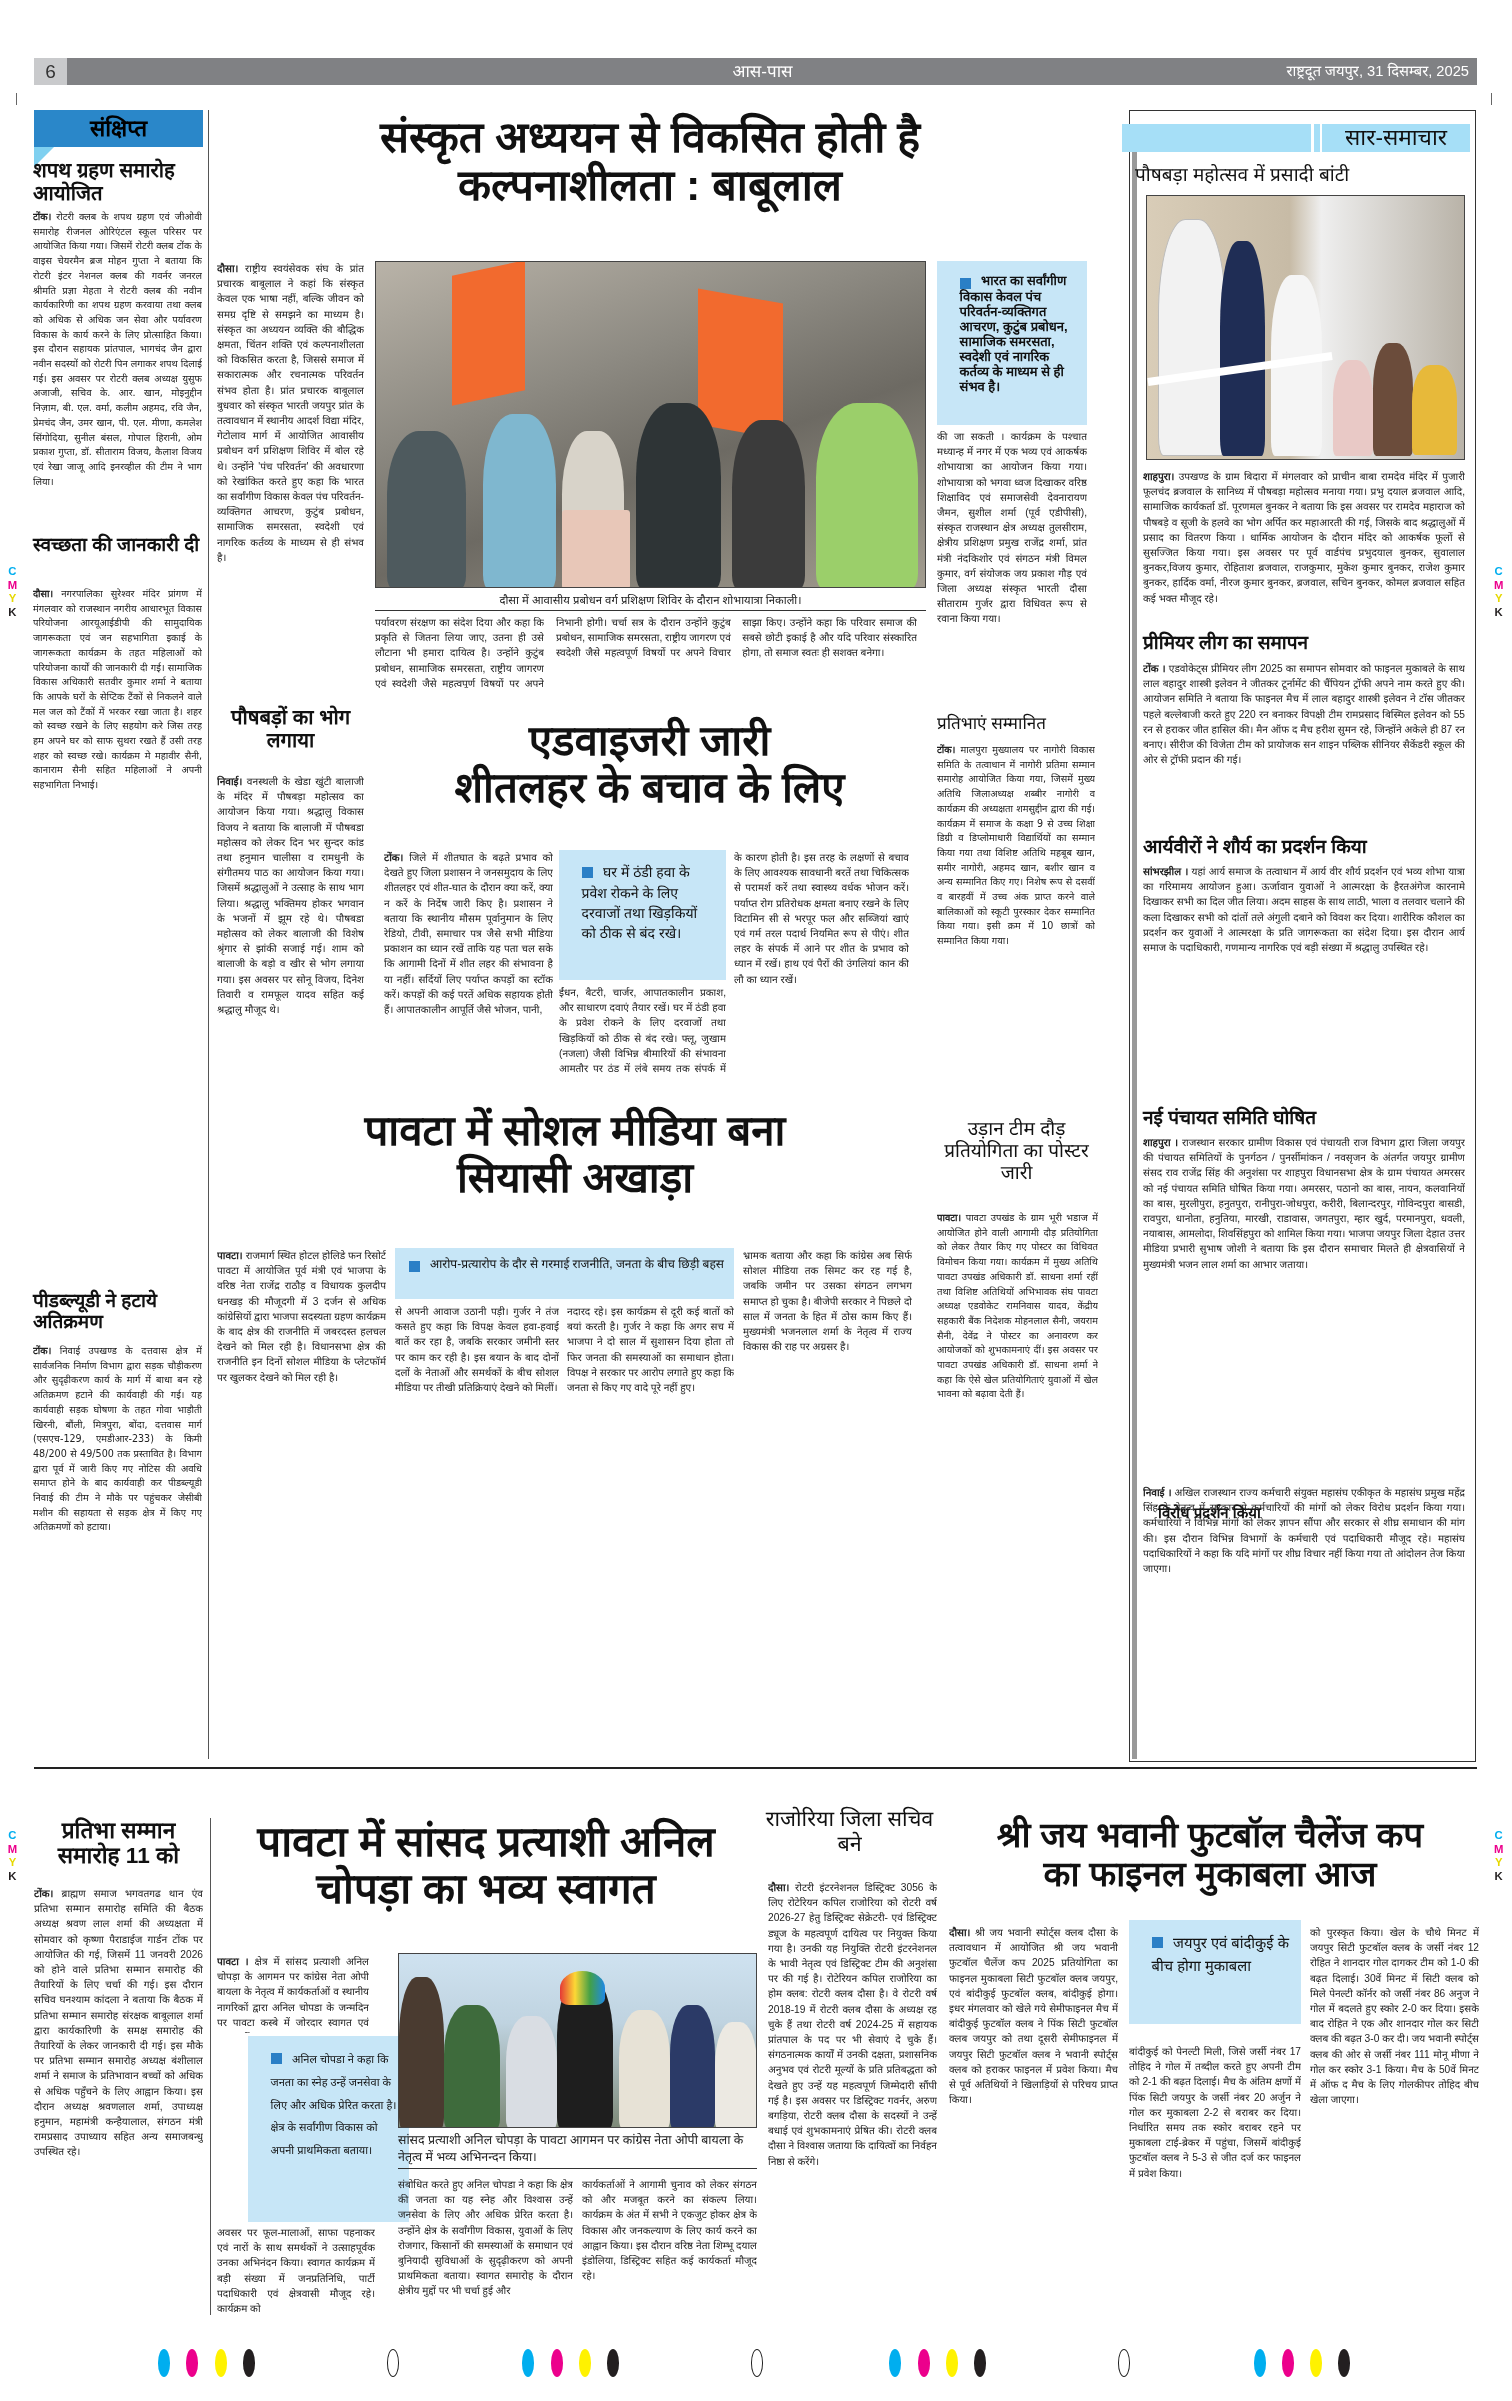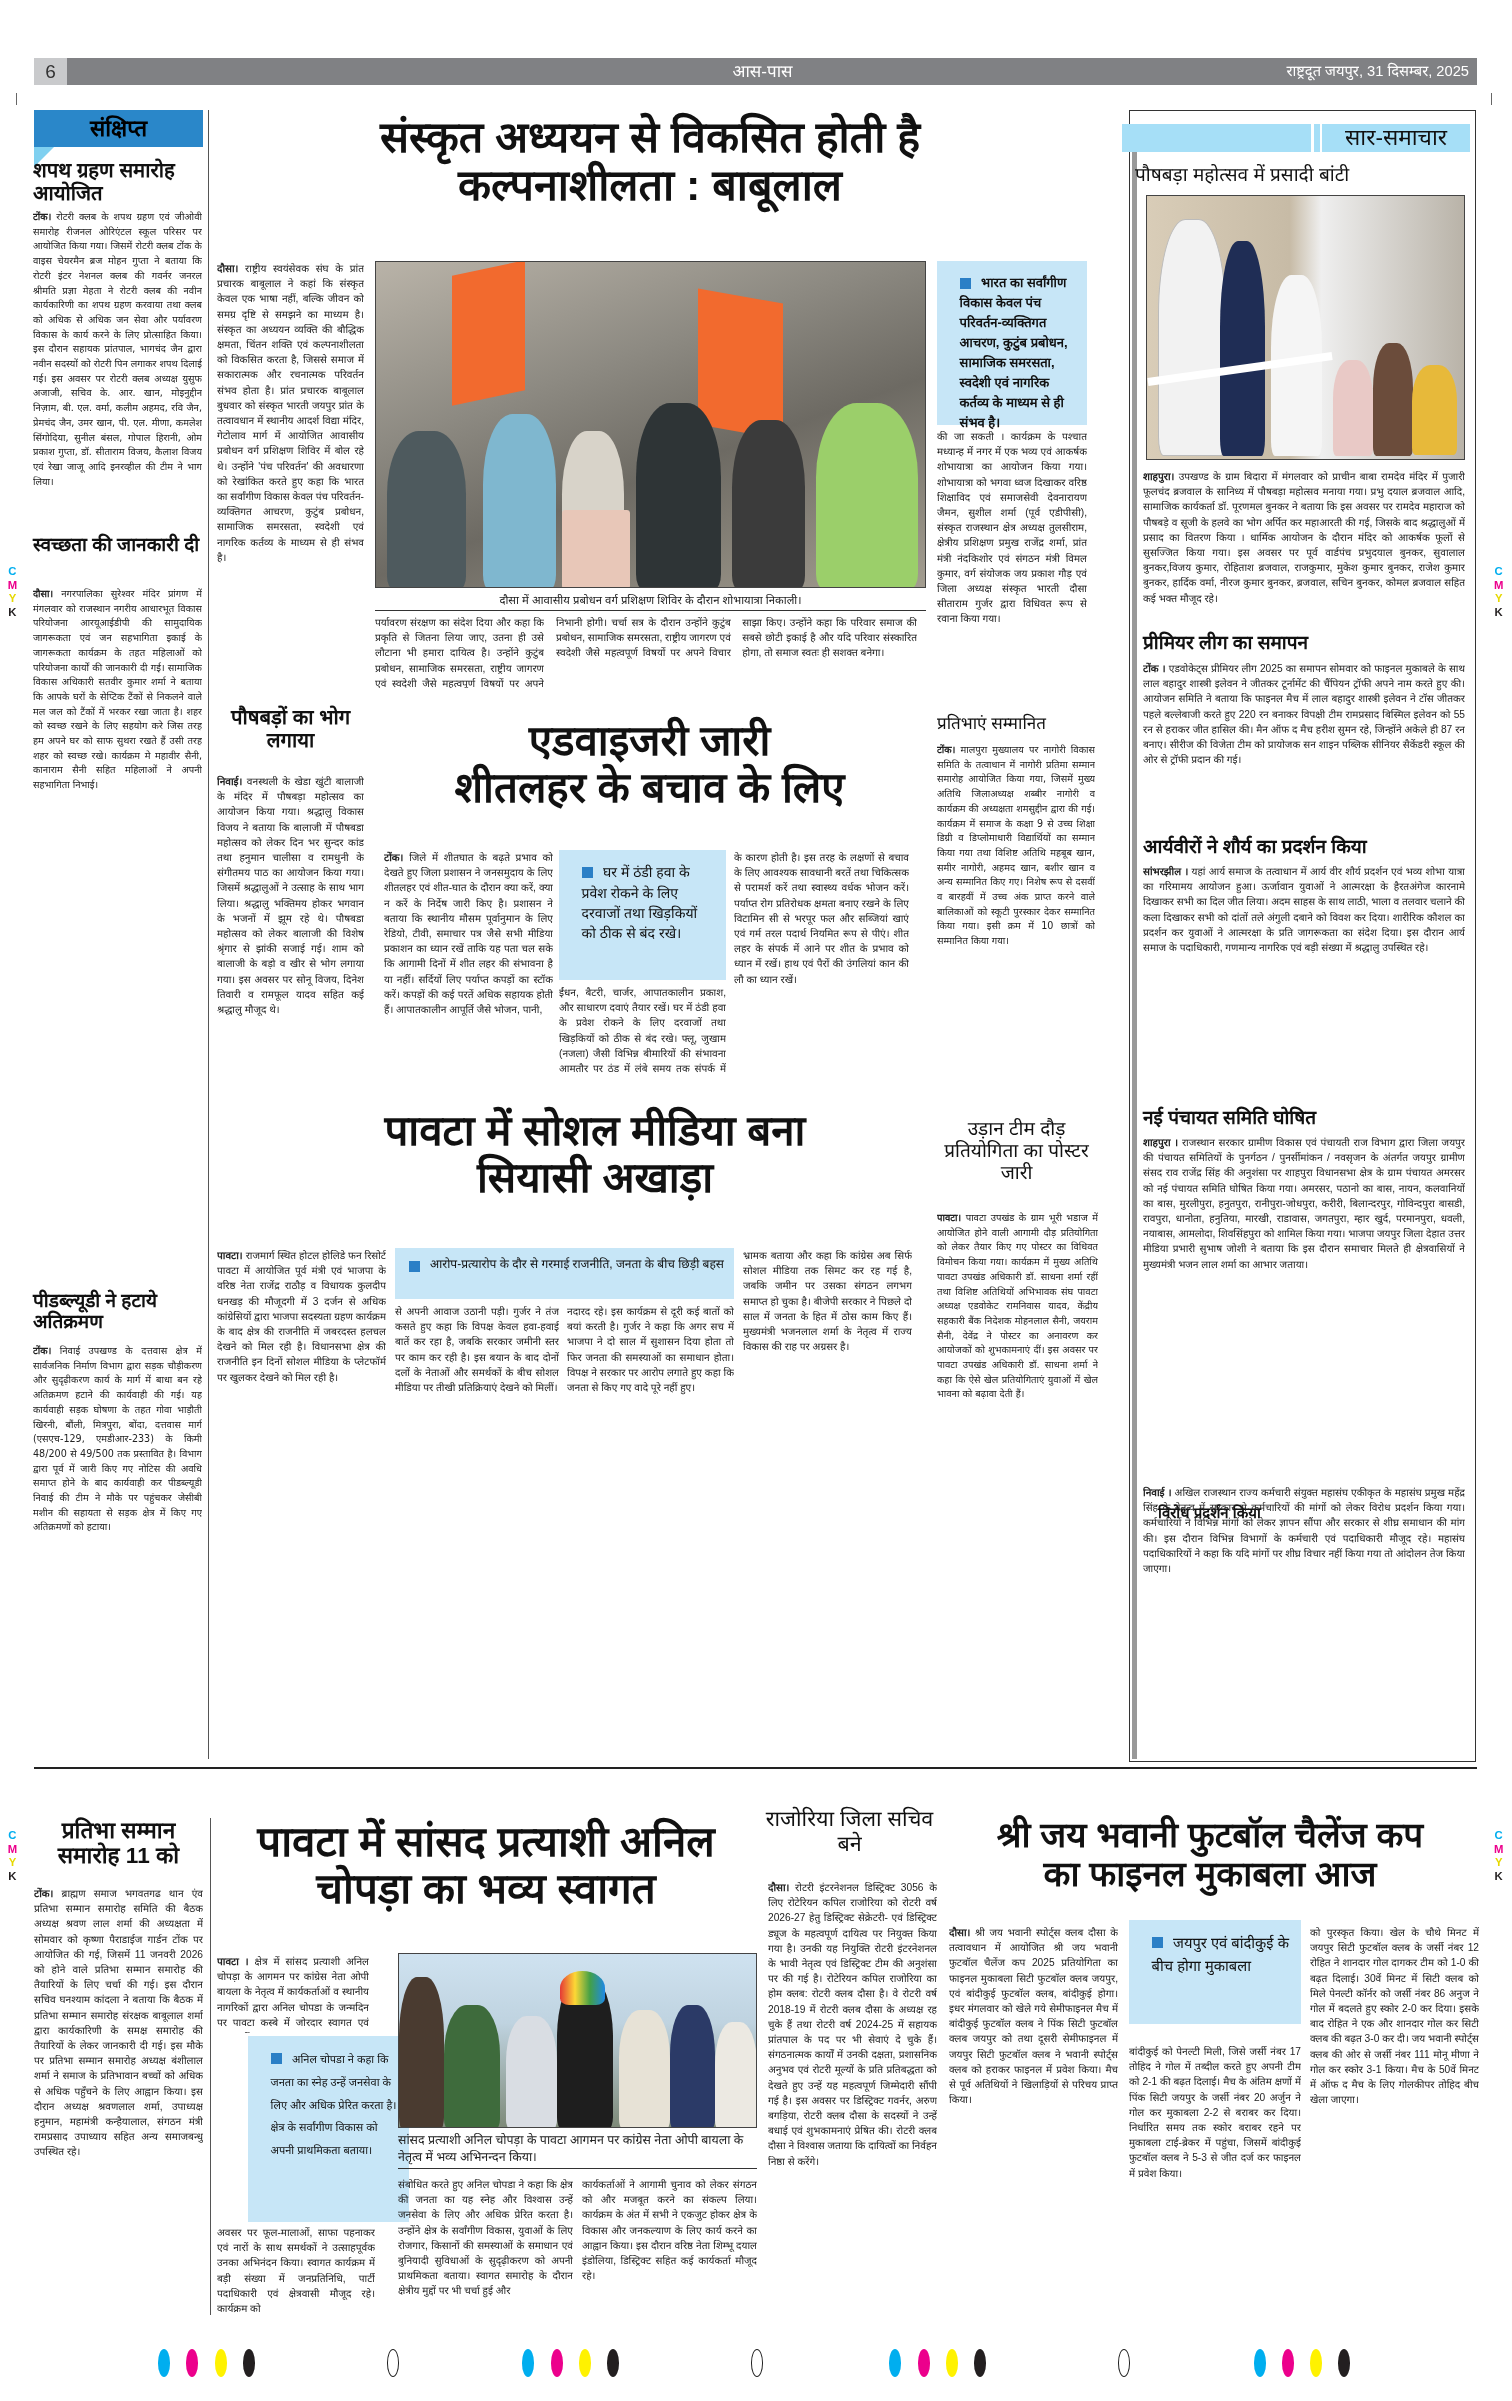--- a/index.html
+++ b/index.html
@@ -79,21 +79,21 @@
   <div class="person" style="left:107px;top:152px;width:73px;height:175px;background:#7fb7cf;"></div>
   <div class="person" style="left:186px;top:169px;width:62px;height:158px;background:#d8d3c9;"></div>
   <div class="person" style="left:260px;top:141px;width:85px;height:186px;background:#2e3436;"></div>
   <div class="person" style="left:356px;top:158px;width:73px;height:169px;background:#3b3b3b;"></div>
   <div class="person" style="left:440px;top:141px;width:102px;height:186px;background:#9bcf6a;"></div>
   <div class="abs" style="left:186px;top:248px;width:68px;height:79px;background:#e8c7b8;border-radius:3.4px;"></div>
 </div>
 <div class="abs caption" style="left:375px;top:592px;width:551px;text-align:center;font-size:11.3px;">दौसा में आवासीय प्रबोधन वर्ग प्रशिक्षण शिविर के दौरान शोभायात्रा निकाली।</div>
 <div class="abs rule-h" style="left:375px;top:610px;width:551px;background:#333;"></div>
 
-<div class="abs callout" style="left:937px;top:261px;width:150px;height:164px;font-size:13px;line-height:20px;">
+<div class="abs callout" style="left:937px;top:261px;width:150px;height:164px;font-size:13px;line-height:15px;">
   <span class="bullet"></span><span>भारत का सर्वांगीण विकास केवल पंच परिवर्तन-व्यक्तिगत आचरण, कुटुंब प्रबोधन, सामाजिक समरसता, स्वदेशी एवं नागरिक कर्तव्य के माध्यम से ही संभव है।</span>
 </div>
 <div class="abs body-text cond" style="left:937px;top:429px;width:150px;height:251px;">की जा सकती । कार्यक्रम के पश्चात मध्यान्ह में नगर में एक भव्य एवं आकर्षक शोभायात्रा का आयोजन किया गया। शोभायात्रा को भगवा ध्वज दिखाकर वरिष्ठ शिक्षाविद एवं समाजसेवी देवनारायण जैमन, सुशील शर्मा (पूर्व एडीपीसी), संस्कृत राजस्थान क्षेत्र अध्यक्ष तुलसीराम, क्षेत्रीय प्रशिक्षण प्रमुख राजेंद्र शर्मा, प्रांत मंत्री नंदकिशोर एवं संगठन मंत्री विमल कुमार, वर्ग संयोजक जय प्रकाश गौड़ एवं जिला अध्यक्ष संस्कृत भारती दौसा सीताराम गुर्जर द्वारा विधिवत रूप से रवाना किया गया।</div>
 <div class="abs body-text cond" style="left:375px;top:615px;width:169px;height:73px;">पर्यावरण संरक्षण का संदेश दिया और कहा कि प्रकृति से जितना लिया जाए, उतना ही उसे लौटाना भी हमारा दायित्व है। उन्होंने कुटुंब प्रबोधन, सामाजिक समरसता, राष्ट्रीय जागरण एवं स्वदेशी जैसे महत्वपूर्ण विषयों पर अपने विचार साझा किए।</div>
 <div class="abs body-text cond" style="left:556px;top:615px;width:361px;height:73px;column-count:2;column-gap:11.3px;">निभानी होगी। चर्चा सत्र के दौरान उन्होंने कुटुंब प्रबोधन, सामाजिक समरसता, राष्ट्रीय जागरण एवं स्वदेशी जैसे महत्वपूर्ण विषयों पर अपने विचार साझा किए। उन्होंने कहा कि परिवार समाज की सबसे छोटी इकाई है और यदि परिवार संस्कारित होगा, तो समाज स्वतः ही सशक्त बनेगा।</div>
 
 <div class="abs hl" style="left:217px;top:706px;width:147px;font-size:20.3px;text-align:center;">पौषबड़ों का भोग लगाया</div>
 <div class="abs body-text cond" style="left:217px;top:774px;width:147px;height:299px;">
   <b>निवाई।</b>
   <span>वनस्थली के खेडा खुंटी बालाजी के मंदिर में पौषबड़ा महोत्सव का आयोजन किया गया। श्रद्धालु विकास विजय ने बताया कि बालाजी में पौषबडा महोत्सव को लेकर दिन भर सुन्दर कांड तथा हनुमान चालीसा व रामधुनी के संगीतमय पाठ का आयोजन किया गया। जिसमें श्रद्धालुओं ने उत्साह के साथ भाग लिया। श्रद्धालु भक्तिमय होकर भगवान के भजनों में झूम रहे थे। पौषबडा महोत्सव को लेकर बालाजी की विशेष श्रृंगार से झांकी सजाई गई। शाम को बालाजी के बड़ो व खीर से भोग लगाया गया। इस अवसर पर सोनू विजय, दिनेश तिवारी व रामफूल यादव सहित कई श्रद्धालु मौजूद थे।</span>
@@ -112,21 +112,21 @@
 </div>
 <div class="abs body-text cond" style="left:559px;top:985px;width:167px;height:90px;">ईंधन, बैटरी, चार्जर, आपातकालीन प्रकाश, और साधारण दवाएं तैयार रखें। घर में ठंडी हवा के प्रवेश रोकने के लिए दरवाजों तथा खिड़कियों को ठीक से बंद रखे। फ्लू, जुखाम (नजला) जैसी विभिन्न बीमारियों की संभावना आमतौर पर ठंड में लंबे समय तक संपर्क में रहने</div>
 <div class="abs body-text cond" style="left:734px;top:850px;width:175px;height:226px;">के कारण होती है। इस तरह के लक्षणों से बचाव के लिए आवश्यक सावधानी बरतें तथा चिकित्सक से परामर्श करें तथा स्वास्थ्य वर्धक भोजन करें। पर्याप्त रोग प्रतिरोधक क्षमता बनाए रखने के लिए विटामिन सी से भरपूर फल और सब्जियां खाएं एवं गर्म तरल पदार्थ नियमित रूप से पीएं। शीत लहर के संपर्क में आने पर शीत के प्रभाव को ध्यान में रखें। हाथ एवं पैरों की उंगलियां कान की लौ का ध्यान रखें।</div>
 
 <div class="abs hl" style="left:937px;top:714px;width:158px;font-size:17px;font-weight:400;">प्रतिभाएं सम्मानित</div>
 <div class="abs body-text" style="left:937px;top:743px;width:158px;height:333px;">
   <b>टोंक।</b>
   <span>मालपुरा मुख्यालय पर नागोरी विकास समिति के तत्वाधान में नागोरी प्रतिमा सम्मान समारोह आयोजित किया गया, जिसमें मुख्य अतिथि जिलाअध्यक्ष शब्बीर नागोरी व कार्यक्रम की अध्यक्षता शमसुद्दीन द्वारा की गई। कार्यक्रम में समाज के कक्षा 9 से उच्च शिक्षा डिग्री व डिप्लोमाधारी विद्यार्थियों का सम्मान किया गया तथा विशिष्ट अतिथि महबूब खान, समीर नागोरी, अहमद खान, बशीर खान व अन्य सम्मानित किए गए। निशेष रूप से दसवीं व बारहवीं में उच्च अंक प्राप्त करने वाले बालिकाओं को स्कूटी पुरस्कार देकर सम्मानित किया गया। इसी क्रम में 10 छात्रों को सम्मानित किया गया।</span>
 </div>
 
-<div class="abs hl" style="left:256px;top:1107px;width:678px;font-size:42px;text-align:center;">
+<div class="abs hl" style="left:236px;top:1107px;width:678px;font-size:42px;text-align:center;">
   <div>पावटा में सोशल मीडिया बना</div>
   <div>सियासी अखाड़ा</div>
 </div>
 <div class="abs body-text cond" style="left:217px;top:1248px;width:169px;height:519px;">
   <b>पावटा।</b>
   <span>राजमार्ग स्थित होटल होलिडे फन रिसोर्ट पावटा में आयोजित पूर्व मंत्री एवं भाजपा के वरिष्ठ नेता राजेंद्र राठौड़ व विधायक कुलदीप धनखड़ की मौजूदगी में 3 दर्जन से अधिक कांग्रेसियों द्वारा भाजपा सदस्यता ग्रहण कार्यक्रम के बाद क्षेत्र की राजनीति में जबरदस्त हलचल देखने को मिल रही है। विधानसभा क्षेत्र की राजनीति इन दिनों सोशल मीडिया के प्लेटफॉर्म पर खुलकर देखने को मिल रही है।</span>
 </div>
 <div class="abs callout" style="left:395px;top:1248px;width:339px;height:51px;font-size:12px;line-height:17px;font-weight:400;padding:8px 9px 5.6px 13.6px;">
   <span class="bullet"></span><span>आरोप-प्रत्यारोप के दौर से गरमाई राजनीति, जनता के बीच छिड़ी बहस</span>
 </div>

